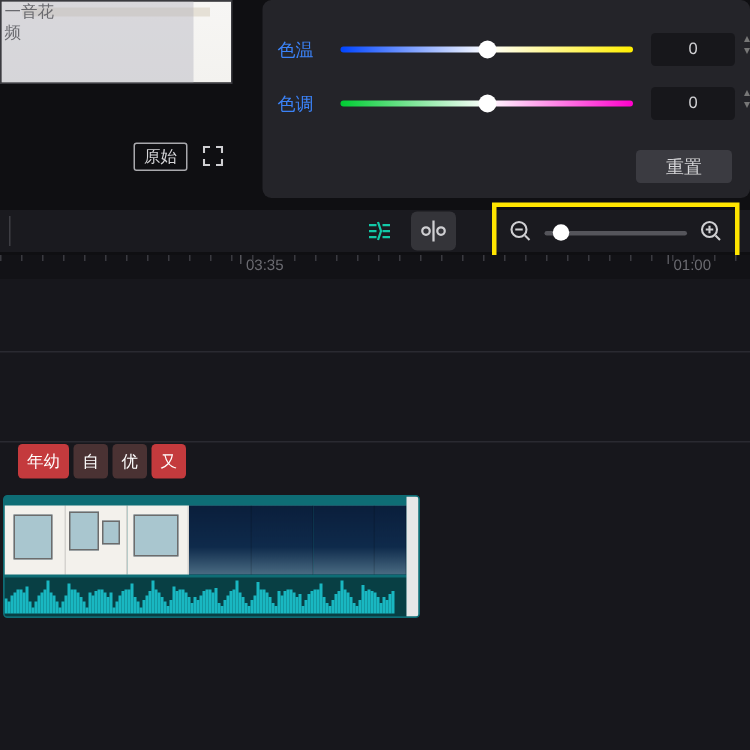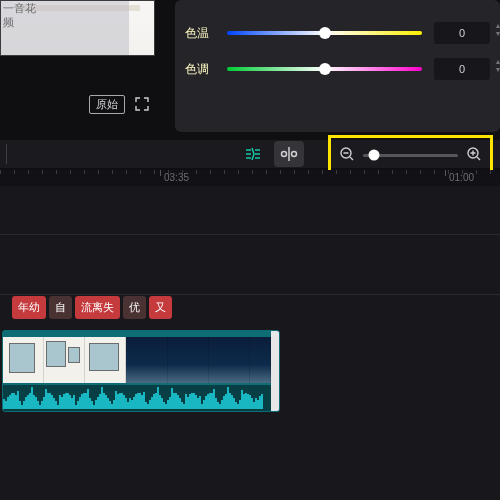--- a/index.html
+++ b/index.html
@@ -55,21 +55,21 @@
     left: 175px; top: 0;
     width: 325px; height: 132px;
     background: #242429;
     border-radius: 6px;
     padding: 10px 10px 0 10px;
   }
   .ctrl-row {
     display: flex; align-items: center; gap: 12px;
     height: 26px; margin-top: 10px;
   }
-  .ctrl-row .label { width: 30px; color: #fef9c3; font-size: 12px; }
+  .ctrl-row .label { width: 30px; color: #3b82f6; font-size: 12px; }
   .track {
     flex: 1; height: 4px; border-radius: 2px; position: relative;
   }
   .track-temp { background: linear-gradient(90deg,#0044ff,#ffffff,#ffee00); }
   .track-tint { background: linear-gradient(90deg,#00cc33,#ffffff,#ff00cc); }
   .knob {
     position: absolute; top: 50%; transform: translate(-50%,-50%);
     width: 12px; height: 12px; border-radius: 50%;
     background: #ffffff;
   }
@@ -243,20 +243,23 @@
     <div class="track track-tint">
       <div class="knob" style="left:50%"></div>
     </div>
     <div class="num-box">
       <span>0</span>
       <div class="spinner">
         <div>▴</div>
         <div>▾</div>
       </div>
     </div>
+  </div>
+  <div class="reset-row">
+    <div class="reset-btn">重置</div>
   </div>
 </div>
 
 <div class="toolbar">
   <div class="divider"></div>
   <div class="tool-btn tool-align">
     <svg width="18" height="18" viewBox="0 0 18 18">
         <g stroke="#13c9a8" stroke-width="1.5" fill="none">
           <path d="M2 5h5M2 9h5M2 13h5M11 5h5M11 9h5M11 13h5"></path>
           <path d="M8 3l2 6-2 6"></path>
@@ -342,21 +345,20 @@
   </div>
 
 <div class="timeline">
   <div class="track-sep" style="top:48px"></div>
   <div class="track-sep" style="top:108px"></div>
 </div>
 
 <div class="tags">
   <div class="tag">年幼</div>
   <div class="tag dark">自</div>
-  <div class="tag">流离失</div>
   <div class="tag dark">优</div>
   <div class="tag">又</div>
 </div>
 
 <div class="clip">
   <div class="thumbs">
     <div class="th">
         <div class="win" style="left:6px;top:6px;width:26px;height:30px"></div>
       </div>
     <div class="th">

